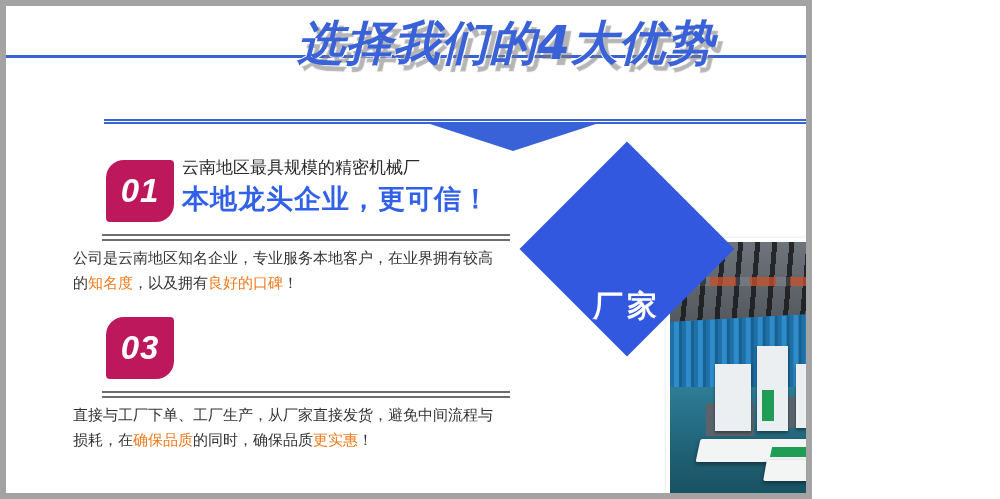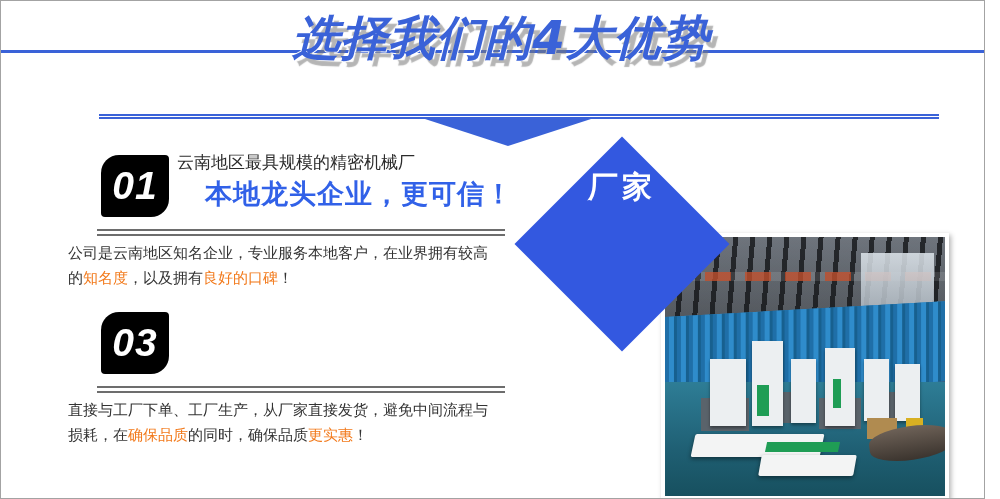--- a/index.html
+++ b/index.html
@@ -4,23 +4,23 @@
 <style>
   html,body{margin:0;padding:0;}
   body{
     width:1000px;height:499px;
     background:#ffffff;
     font-family:"Liberation Sans","DejaVu Sans",sans-serif;
     overflow:hidden;
   }
   #page{
     position:relative;
-    width:985px;height:499px;
-    box-sizing:border-box;
-    border:1px solid #a3a3a3;
+    width:812px;height:499px;
+    box-sizing:border-box;
+    border:6px solid #a3a3a3;
     background:#fff;
     overflow:hidden;
   }
 
   
   .hdr-rule{
     position:absolute;left:0;top:49px;width:1000px;height:3px;
     background:#3a62d8;
   }
   .hdr-title{
@@ -53,40 +53,39 @@
 
   
   .left-col{position:absolute;left:0;top:150px;width:545px;height:349px;}
 
   .adv-block{position:relative;}
 
   .adv-head{position:relative;height:72px;}
   .num-badge{
     position:absolute;left:100px;top:4px;
     width:68px;height:62px;
-    background:#000000;
+    background:#be185d;
     border-radius:18px 4px 18px 4px;
     color:#fff;
-    font-size:39px;font-weight:bold;font-style:italic;
+    font-size:33px;font-weight:bold;font-style:italic;
     display:flex;align-items:center;justify-content:center;
     letter-spacing:1px;
     box-sizing:border-box;
   }
   .head-texts{position:absolute;left:176px;top:0;width:350px;}
   .adv-sub{
     font-family:"Liberation Serif","DejaVu Serif",serif;
     font-size:17px;color:#2b2b2b;line-height:24px;
     white-space:nowrap;
   }
   .adv-title{
     margin-top:2px;
     font-size:27px;font-weight:bold;color:#3161e8;
     line-height:34px;white-space:nowrap;
     letter-spacing:1px;
-    margin-left:28px;
   }
 
   .eq-sep{
     margin:6px 0 4px 96px;
     width:408px;height:7px;
     border-top:2px solid #6d6d6d;
     border-bottom:2px solid #6d6d6d;
     box-sizing:border-box;
     background:repeating-linear-gradient(to right,#ffffff 0 6px,transparent 6px 9px);
   }
@@ -175,21 +174,21 @@
     position:absolute;left:545px;top:167px;
     width:152px;height:152px;
     background:#3358e0;
     transform:rotate(45deg);
     z-index:5;
   }
   .diamond-label{
     position:absolute;left:545px;top:167px;
     width:152px;height:152px;
     display:flex;flex-direction:column;
-    align-items:center;justify-content:flex-start;
+    align-items:center;justify-content:flex-end;
     color:#ffffff;font-size:30px;font-weight:bold;
     line-height:38px;letter-spacing:4px;
     z-index:6;pointer-events:none;
   }
 </style>
 </head>
 <body>
 
 <div id="page">
 

